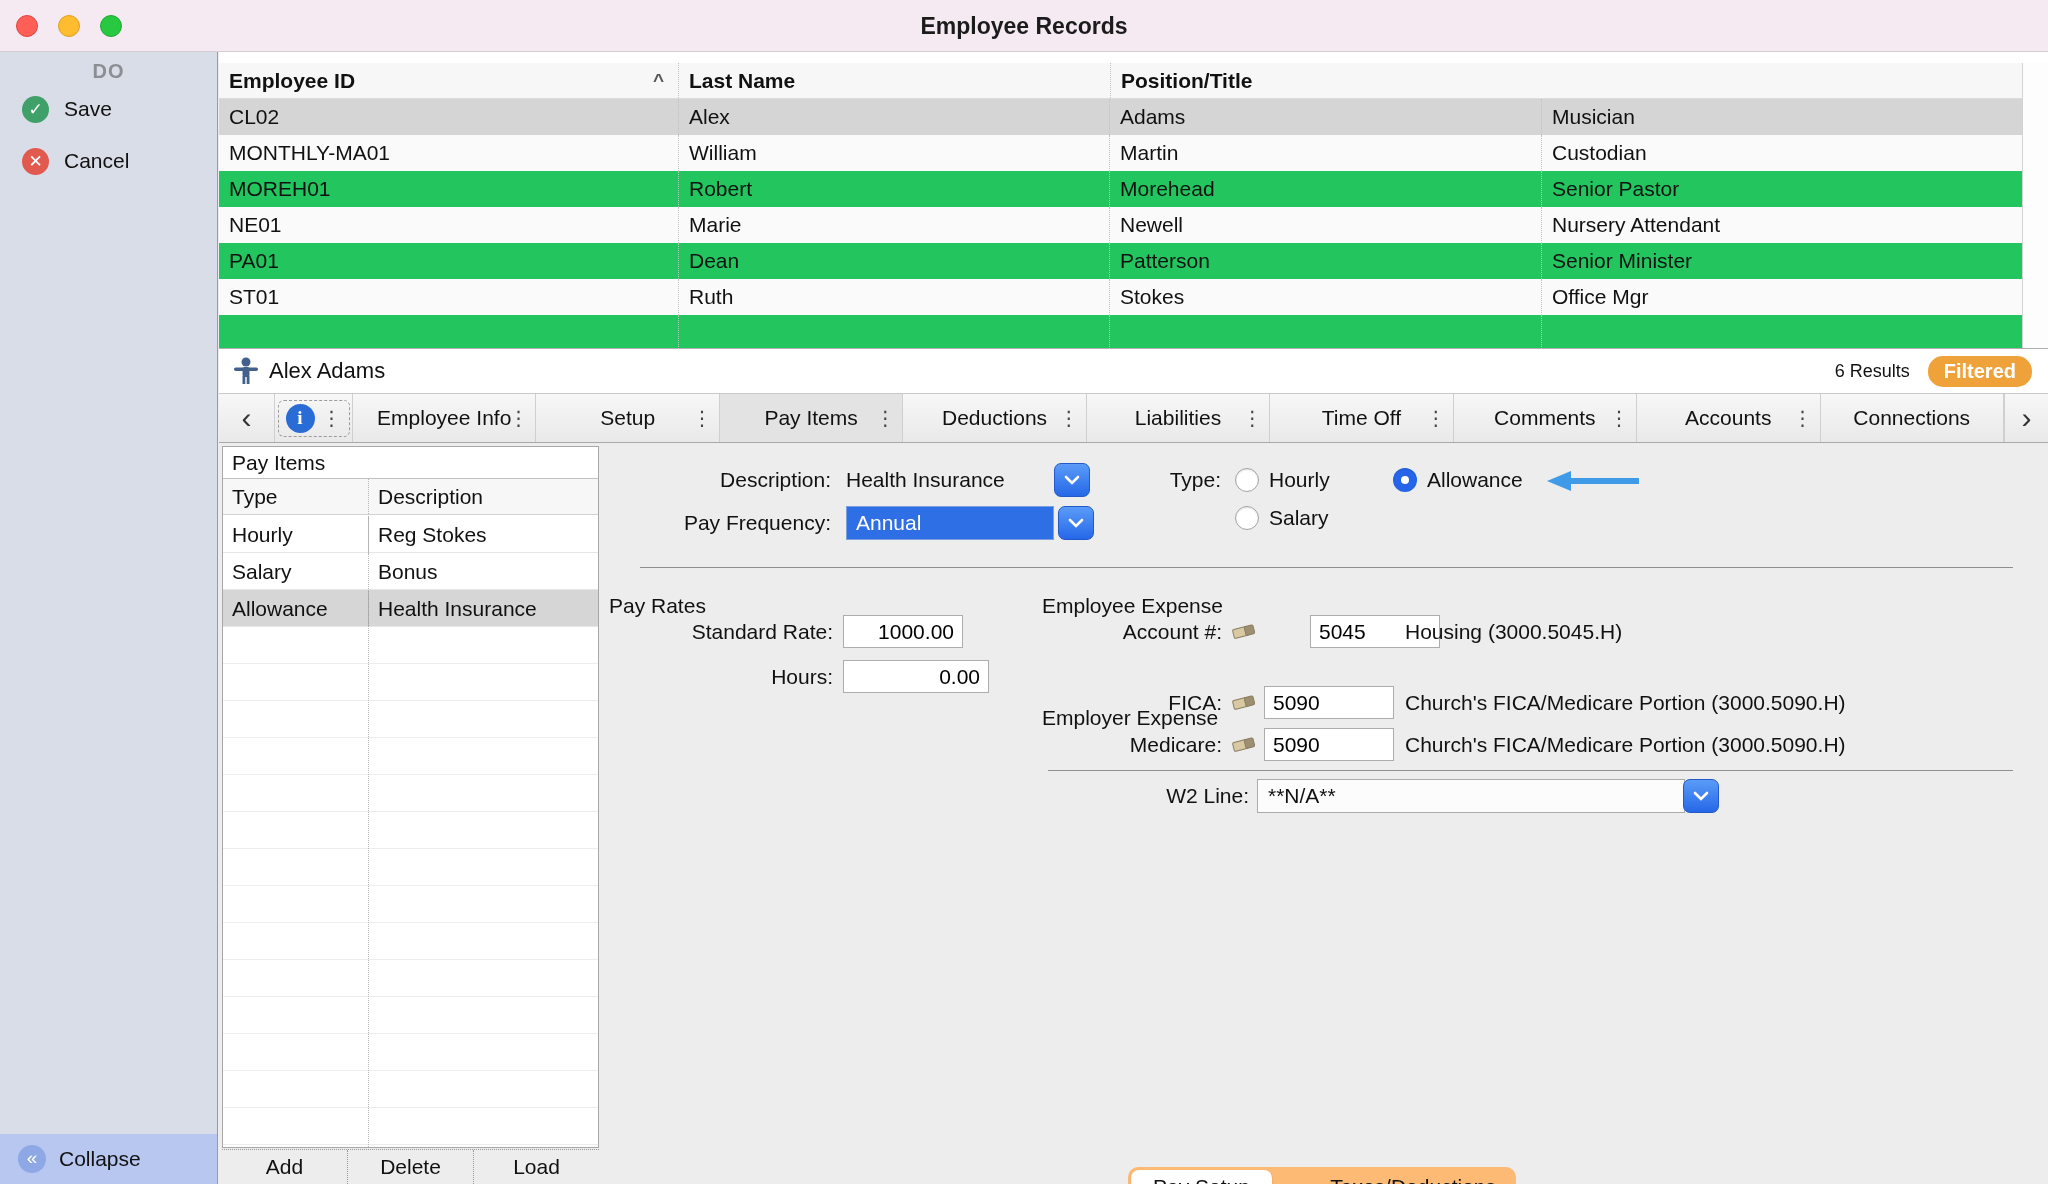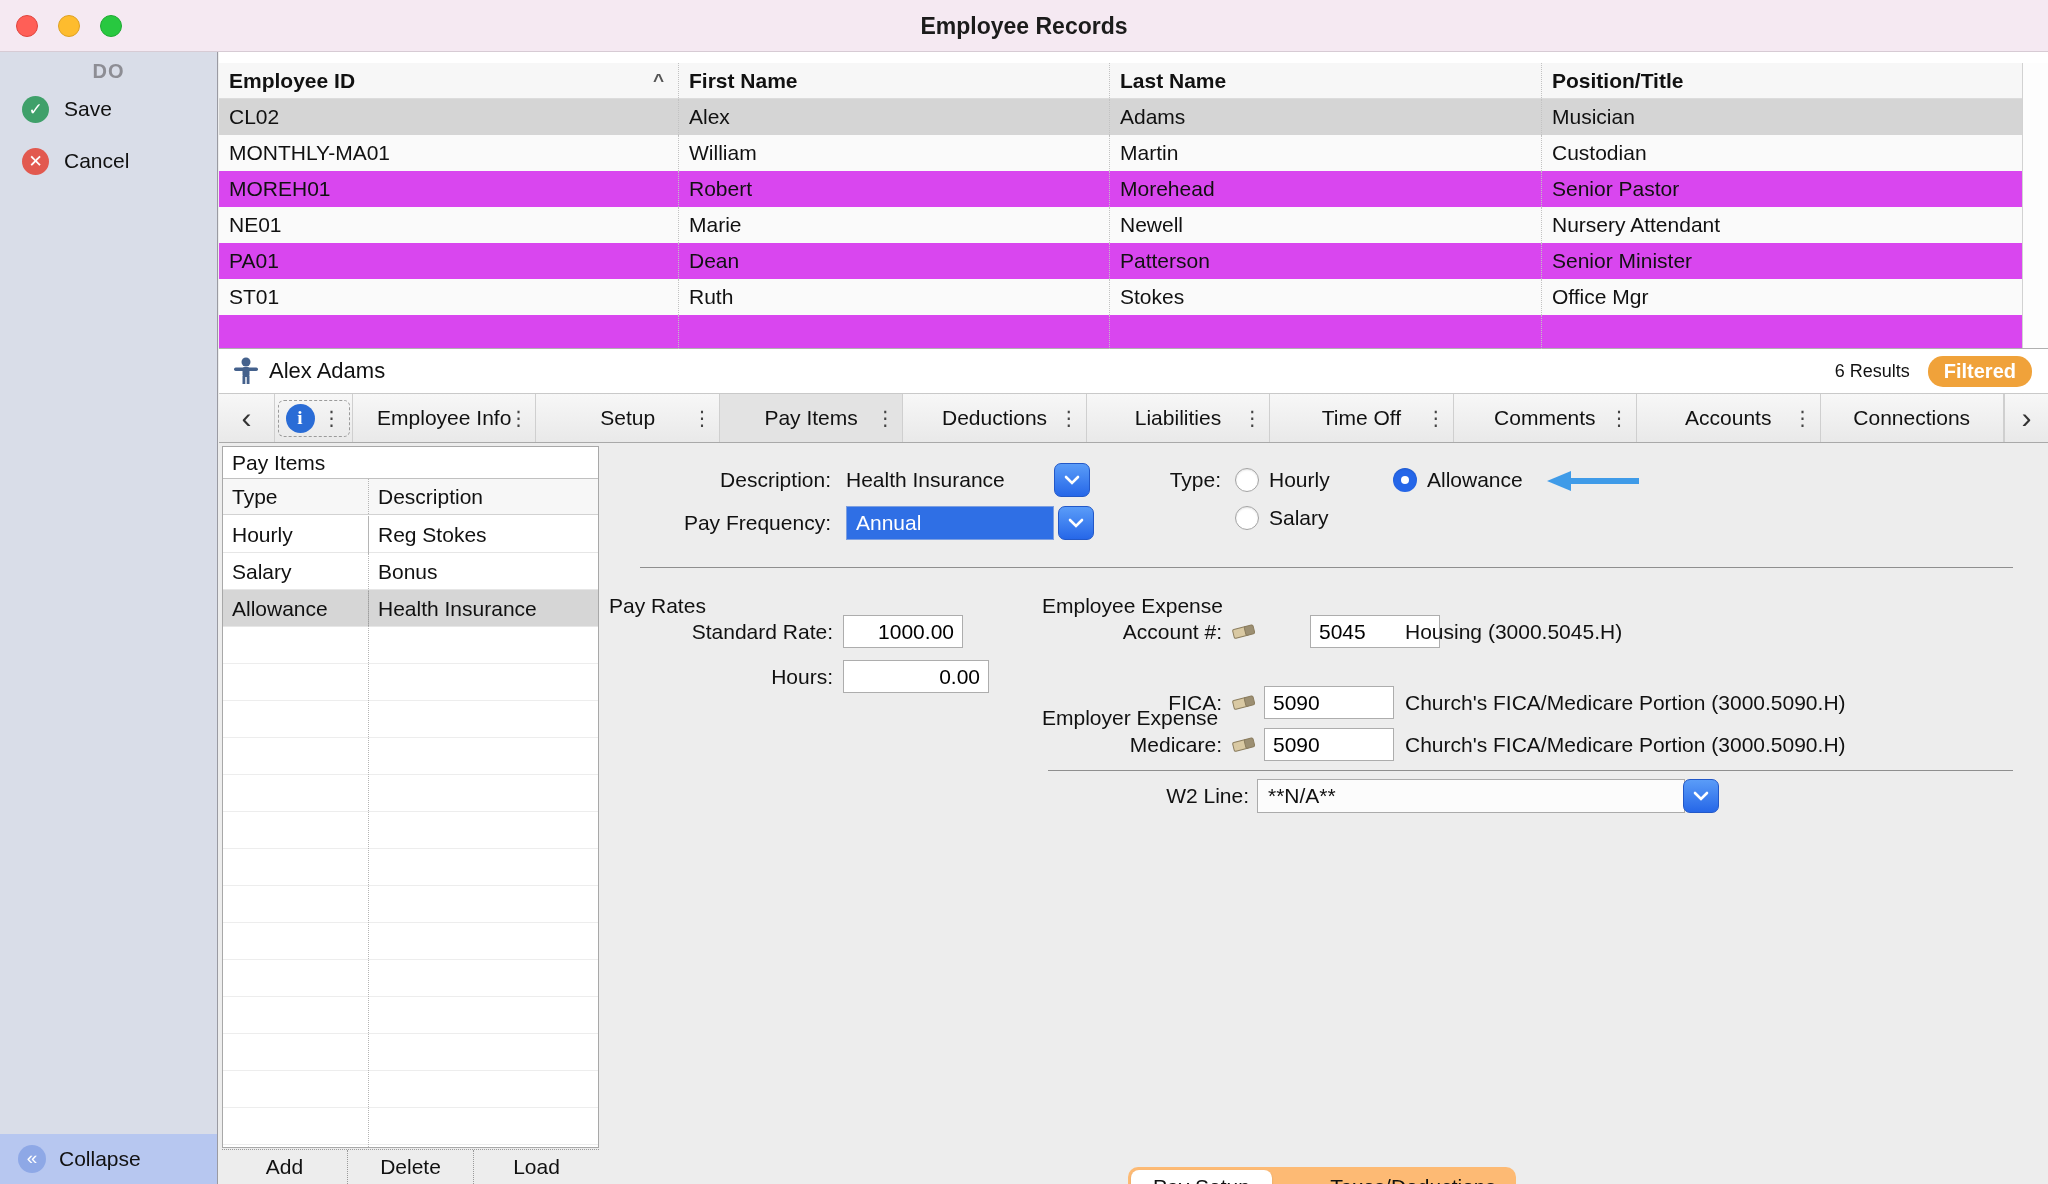--- a/index.html
+++ b/index.html
@@ -28,21 +28,21 @@
   .ci-green { background:#3fa06a; }
   .ci-red   { background:#e2594f; }
   #collapse-bar { position:absolute; left:0; bottom:0; width:100%; height:50px;
     background:#b7c7f0; display:flex; align-items:center; gap:13px; padding-left:18px;
     font-size:21px; }
   .collapse-icon { width:28px; height:28px; border-radius:50%; background:#8ea8e6; color:#fff;
     font-size:19px; display:flex; align-items:center; justify-content:center; padding-bottom:2px; }
 
   
   #emp-table { position:absolute; left:219px; top:52px; width:1829px; height:297px;
-    background:#d946ef; border-bottom:1px solid #b0b0b0; }
+    background:#22c55e; border-bottom:1px solid #b0b0b0; }
   #emp-spacer { height:11px; background:#fff; }
   .erow { display:flex; height:36px; line-height:36px; font-size:21px; }
   .erow.hdr { font-weight:bold; background:#f7f7f7; border-bottom:1px solid #dcdcdc; }
   .erow .c { padding-left:10px; overflow:hidden; white-space:nowrap; position:relative; }
   .c.c1 { width:459px; } .c.c2 { width:431px; border-left:1px dotted #c2c2c2; }
   .c.c3 { width:432px; border-left:1px dotted #c2c2c2; }
   .c.c4 { width:455px; border-left:1px dotted #c2c2c2; flex:1; }
   .erow:nth-child(even):not(.hdr):not(.sel) { background:#fafafa; }
   .erow.sel { background:#d5d5d5; }
   .sort-caret { position:absolute; right:14px; top:0; font-size:19px; color:#555; }
@@ -198,21 +198,20 @@
   </div>
 </div>
 
 <div id="emp-table">
   <div id="emp-spacer"></div>
   <div class="erow hdr">
     <div class="c c1">
       <span>Employee ID</span>
       <span class="sort-caret">^</span>
     </div>
-    <div class="c c2"><span>First Name</span></div>
     <div class="c c3"><span>Last Name</span></div>
     <div class="c c4"><span>Position/Title</span></div>
   </div>
   <div class="erow sel">
     <div class="c c1">CL02</div>
     <div class="c c2">Alex</div>
     <div class="c c3">Adams</div>
     <div class="c c4">Musician</div>
   </div>
   <div class="erow">

